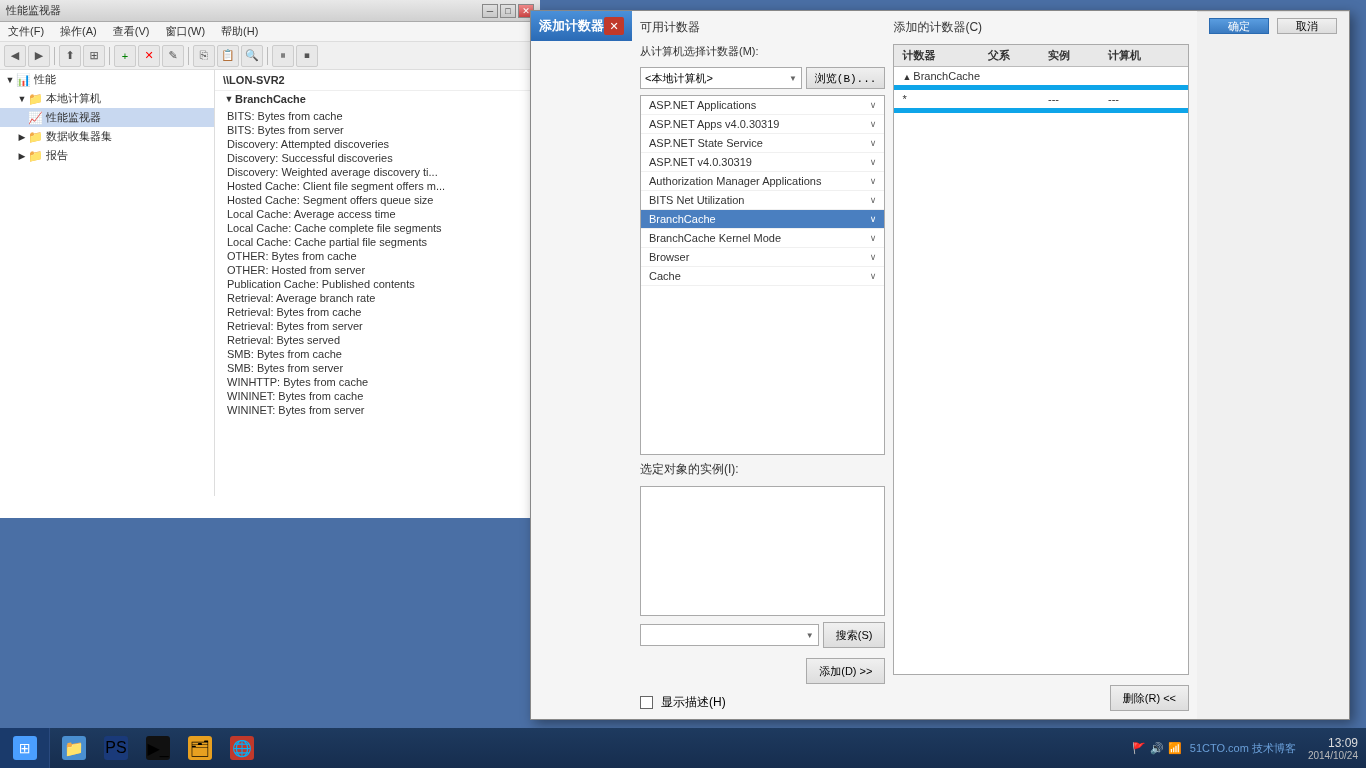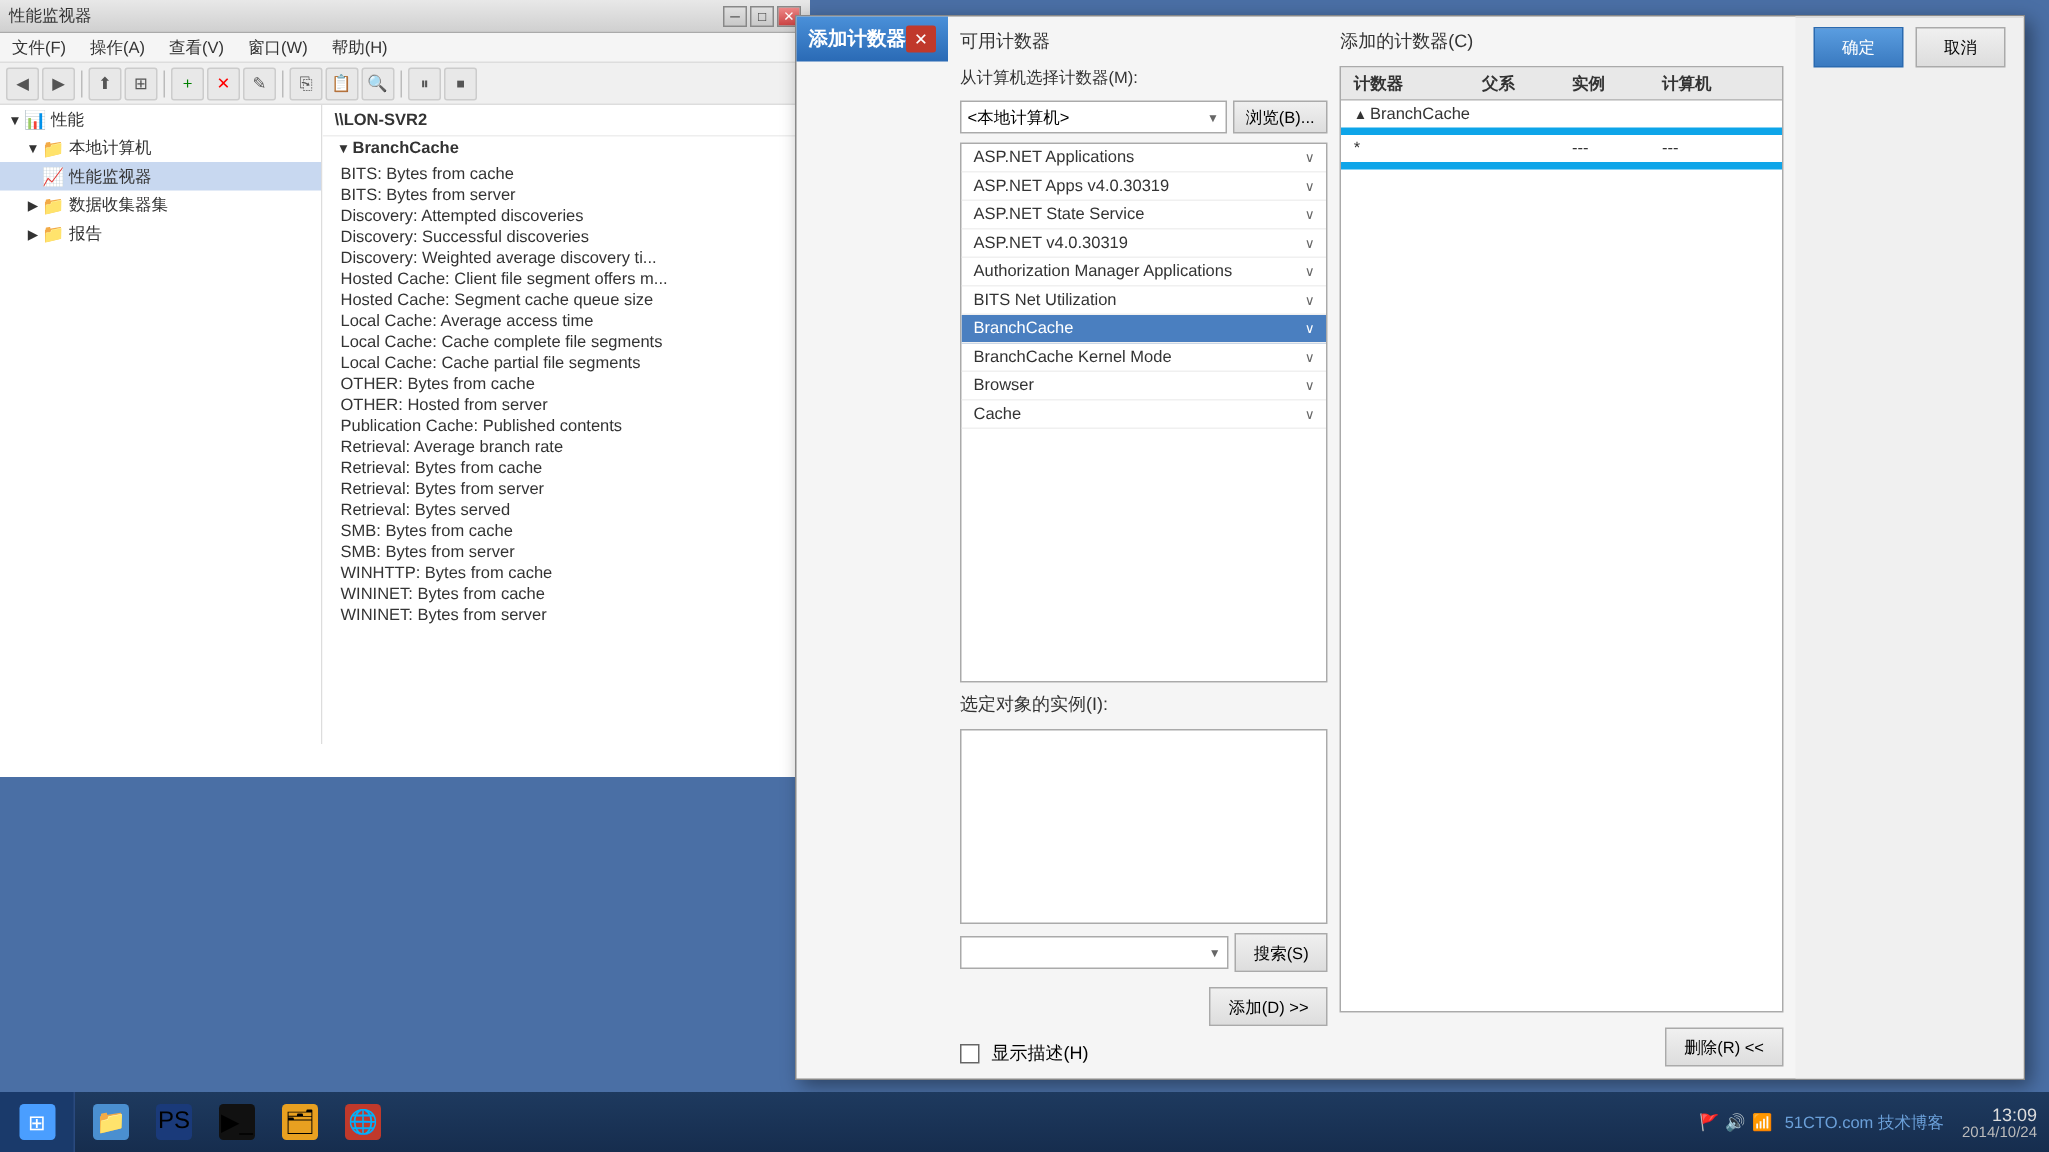--- a/index.html
+++ b/index.html
@@ -292,20 +292,21 @@
     }
 
     .browse-btn {
       height: 22px;
       padding: 0 8px;
       background: linear-gradient(to bottom, #f0f0f0, #ddd);
       border: 1px solid #aaa;
       font-size: 11px;
       cursor: pointer;
       white-space: nowrap;
+      font-family: Liberation Mono, monospace;
     }
 
     .counter-list {
       flex: 1;
       border: 1px solid #aaa;
       background: white;
       overflow-y: auto;
       min-height: 200px;
     }
 
@@ -413,21 +414,21 @@
     .dialog-footer {
       display: flex;
       justify-content: flex-end;
       gap: 8px;
       padding: 6px 12px;
       border-top: 1px solid #ddd;
       background: #f0f0f0;
     }
 
     .btn {
-      height: 27px;
+      height: 16px;
       padding: 0 16px;
       background: linear-gradient(to bottom, #f0f0f0, #ddd);
       border: 1px solid #aaa;
       font-size: 11px;
       cursor: pointer;
       min-width: 60px;
     }
     .btn-primary {
       background: linear-gradient(to bottom, #5a9de0, #3a7ac0);
       color: white;
@@ -521,21 +522,21 @@
         <div class="tree-expand">▼</div>
         <span>BranchCache</span>
       </div>
       <div class="tree-entries" id="tree-entries">
       <div class="entry-item">BITS: Bytes from cache</div>
           <div class="entry-item">BITS: Bytes from server</div>
           <div class="entry-item">Discovery: Attempted discoveries</div>
           <div class="entry-item">Discovery: Successful discoveries</div>
           <div class="entry-item">Discovery: Weighted average discovery ti...</div>
           <div class="entry-item">Hosted Cache: Client file segment offers m...</div>
-          <div class="entry-item">Hosted Cache: Segment cache queue size</div>
+          <div class="entry-item">Hosted Cache: Segment offers queue size</div>
           <div class="entry-item">Local Cache: Average access time</div>
           <div class="entry-item">Local Cache: Cache complete file segments</div>
           <div class="entry-item">Local Cache: Cache partial file segments</div>
           <div class="entry-item">OTHER: Bytes from cache</div>
           <div class="entry-item">OTHER: Hosted from server</div>
           <div class="entry-item">Publication Cache: Published contents</div>
           <div class="entry-item">Retrieval: Average branch rate</div>
           <div class="entry-item">Retrieval: Bytes from cache</div>
           <div class="entry-item">Retrieval: Bytes from server</div>
           <div class="entry-item">Retrieval: Bytes served</div>

